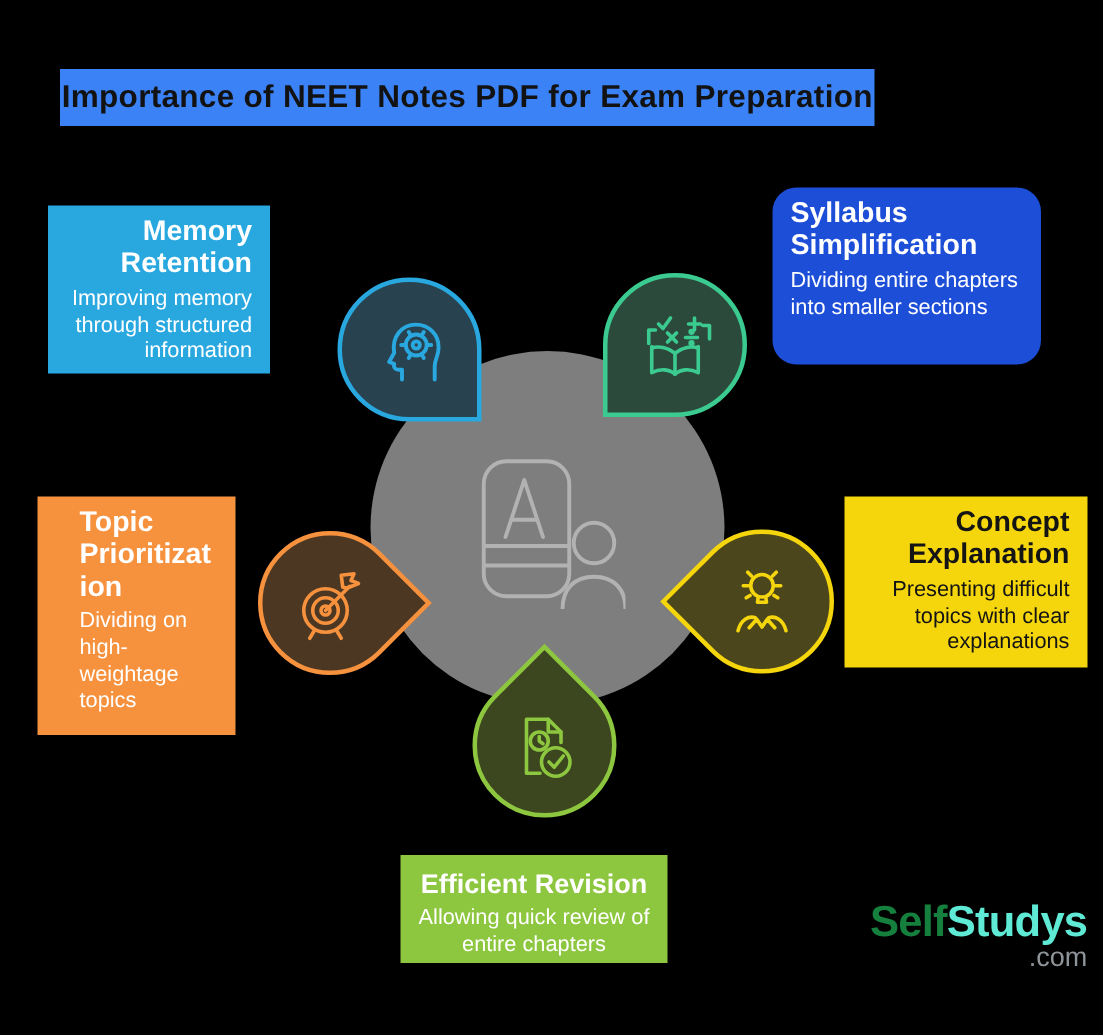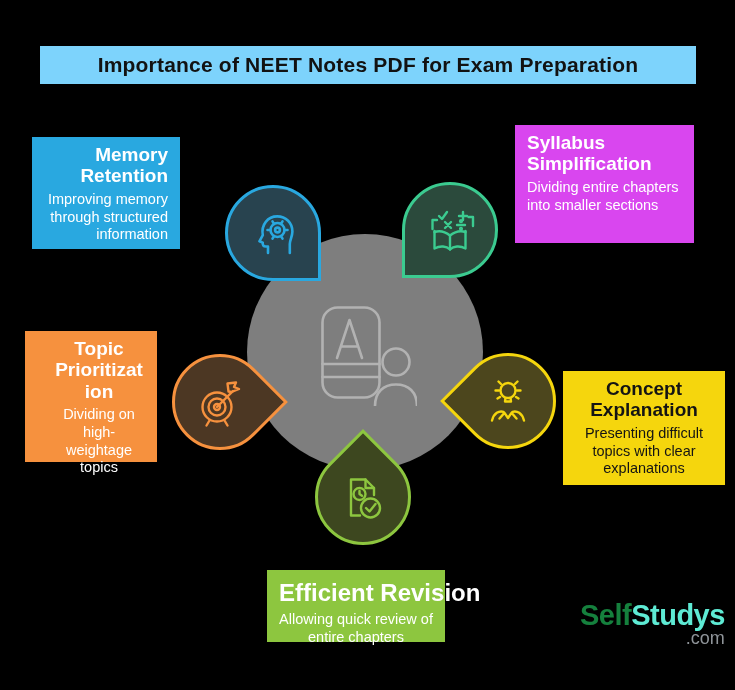--- a/index.html
+++ b/index.html
@@ -2,22 +2,22 @@
 <html><head>
 <meta charset="utf-8">
 <style>
   html,body { margin:0; padding:0; background:#000; }
   .stage {
     position:relative; width:735px; height:690px; background:#000000;
     font-family:"Liberation Sans", sans-serif; overflow:hidden;
   }
   
   .title-bar {
-    position:absolute; left:40px; top:46px; width:656px; height:38px;
-    background:#7dd3fc; display:flex; align-items:center; justify-content:center;
+    position:absolute; left:40px; top:46px; width:543px; height:38px;
+    background:#3b82f6; display:flex; align-items:center; justify-content:center;
   }
   .title-bar h1 {
     margin:0; font-size:21px; font-weight:bold; color:#121212; letter-spacing:0.2px;
     white-space:nowrap;
   }
   
   .center-circle {
     position:absolute; left:247px; top:234px; width:236px; height:236px;
     border-radius:50%; background:#7E7E7E; z-index:1;
   }
@@ -39,26 +39,26 @@
   .pin-memory   { color:#29A8E0; }
   .pin-syllabus { color:#3BCB90; }
   .pin-topic    { color:#F6913E; }
   .pin-concept  { color:#F5D60D; }
   .pin-revision { color:#8DC63F; }
   
   .card { position:absolute; box-sizing:border-box; padding:7px 12px 8px; z-index:3; color:#FFFFFF; }
   .card h2 { margin:0 0 4px; font-size:19px; font-weight:bold; line-height:1.13; }
   .card p  { margin:0; font-size:14.5px; line-height:1.22; }
   .card-memory   { left:32px;  top:137px; width:148px; height:112px; background:#29A8E0; text-align:right; }
-  .card-syllabus { left:515px; top:125px; width:179px; height:118px; background:#d946ef; text-align:left; }
-  .card-topic    { left:25px;  top:331px; width:132px; height:131px; background:#F6913E; text-align:center;padding-left:28px; }
+  .card-syllabus { left:515px; top:125px; width:179px; height:118px; background:#1d4ed8; text-align:left;border-radius:16px; }
+  .card-topic    { left:25px;  top:331px; width:132px; height:159px; background:#F6913E; text-align:left;padding-left:28px; }
   .card-topic h2 { overflow-wrap:anywhere; }
-  .card-concept  { left:563px; top:331px; width:162px; height:114px; background:#F5D60D; text-align:center; color:#141414;margin-top:40px; }
+  .card-concept  { left:563px; top:331px; width:162px; height:114px; background:#F5D60D; text-align:right; color:#141414; }
   .card-revision { left:267px; top:570px; width:178px; height:72px;  background:#8DC63F; text-align:center; padding-top:9px; }
-  .card-revision h2 { font-size:24px; white-space:nowrap; margin-bottom:5px; }
+  .card-revision h2 { font-size:18px; white-space:nowrap; margin-bottom:5px; }
   
   .logo { position:absolute; left:580px; top:600px; z-index:3; text-align:right; cursor:pointer; }
   .logo-main { font-size:29px; font-weight:bold; letter-spacing:-0.5px; line-height:1.05; white-space:nowrap; }
   .logo-self   { color:#15803d; }
   .logo-studys { color:#1FA express566A; }
   .logo-studys { color:#5eead4; }
   .logo-com { color:#8F9499; font-size:18px; margin-top:-2px; }
   svg { display:block; }
 </style>
 </head>

